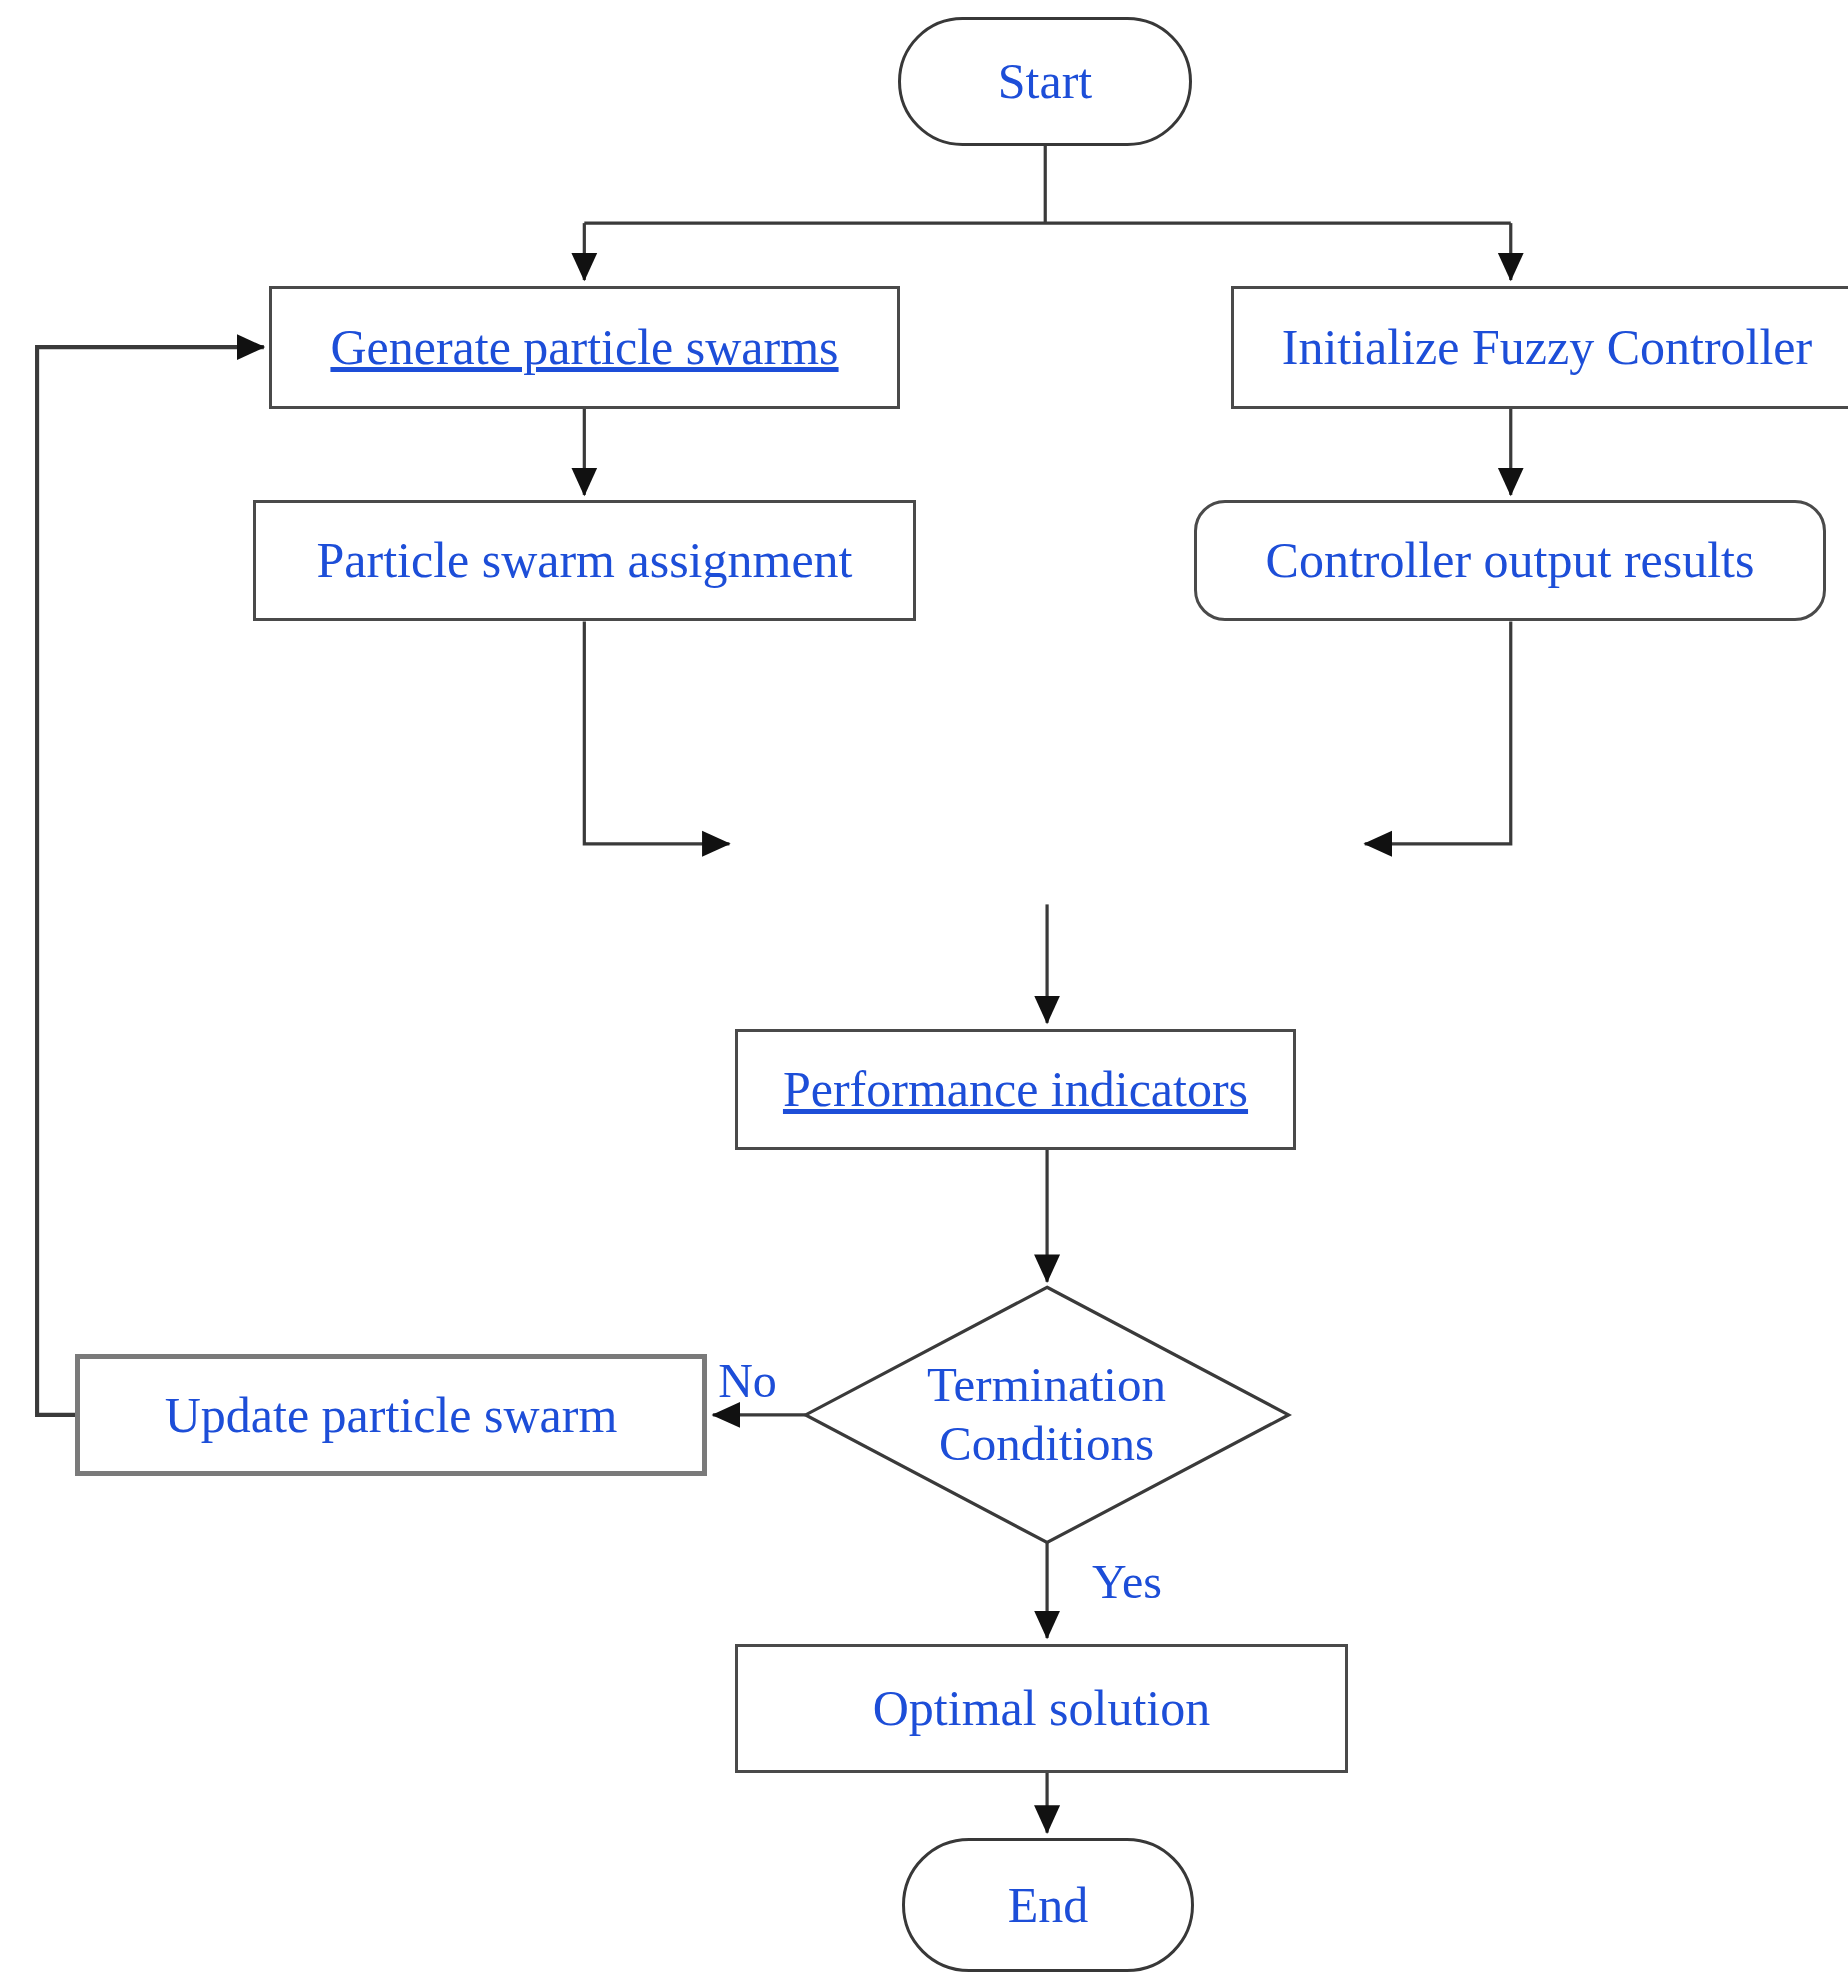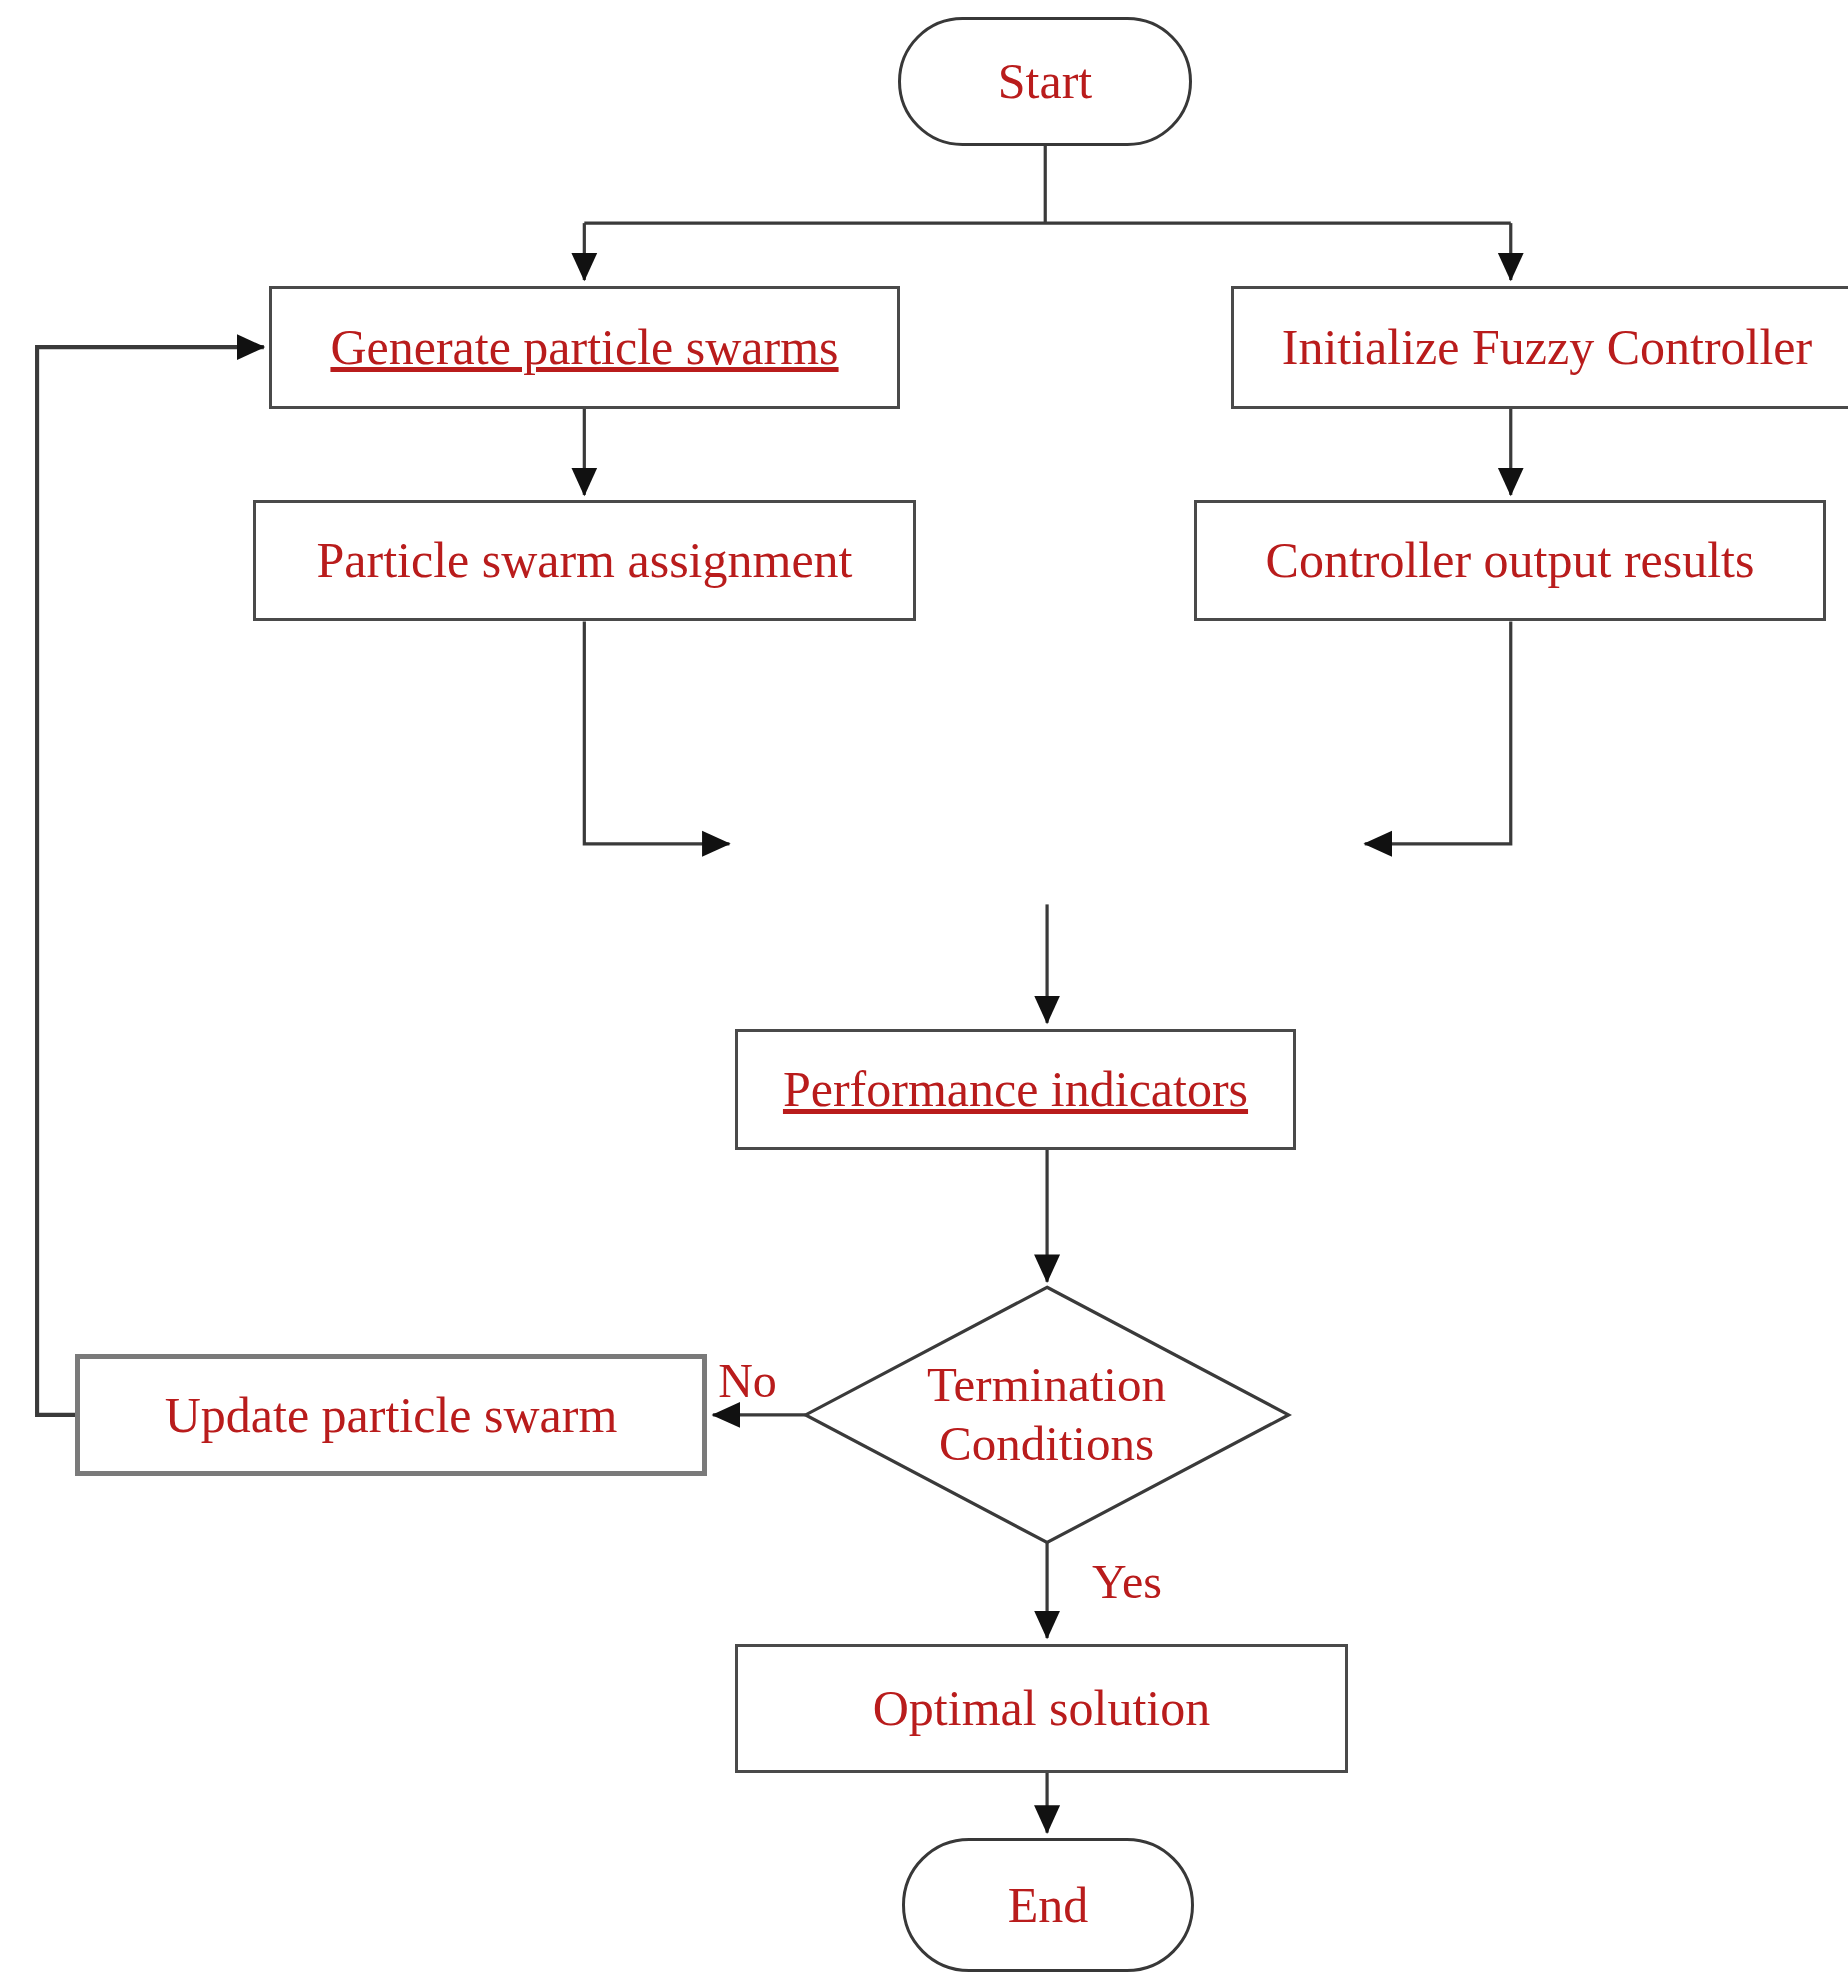--- a/index.html
+++ b/index.html
@@ -1,21 +1,21 @@
 <!DOCTYPE html>
 <html style="font-size:14.7px"><head>
 <meta charset="utf-8">
 <style>
   html,body{margin:0;padding:0;background:#ffffff;}
   .canvas{
     position:relative;
     width:1849px;height:1986px;
     background:#ffffff;
     font-family:"Liberation Serif","DejaVu Serif",serif;
-    color:#b91c1c;
+    color:#1d4ed8;
     overflow:hidden;
   }
   svg.edges{position:absolute;left:0;top:0;width:1849px;height:1986px;}
   .node{
     position:absolute;
     display:flex;align-items:center;justify-content:center;
     background:#ffffff;
     border:3.7px solid #4a4a4a;
     box-sizing:border-box;
     font-size:50px;
@@ -34,21 +34,21 @@
     position:absolute;
     font-size:48px;
     text-align:center;
     background:transparent;
   }
   
   #n-start   {left:898px;  top:16.5px;   width:294px; height:129px;}
   #n-gen     {left:269px;  top:286px;  width:631px; height:123px;text-decoration:underline;}
   #n-init    {left:1194px; top:286px;  width:632px; height:123px;margin-left:37px;}
   #n-assign  {left:253px;  top:500px;  width:663px; height:121px;}
-  #n-out     {left:1194px; top:500px;  width:632px; height:121px;}
+  #n-out     {left:1194px; top:500px;  width:632px; height:121px;border-radius:31px;}
   #n-pid     {left:735px;  top:783px;  width:624px; height:121px;}
   #n-perf    {left:735px;  top:1029px; width:561px; height:121px;text-decoration:underline;}
   #n-update  {left:75px;   top:1354px; width:632px; height:122px; border-width:5.5px; border-color:#7a7a7a;}
   #n-optimal {left:735px;  top:1644px; width:613px; height:129px;}
   #n-end     {left:902px;  top:1838px; width:292px; height:134px;}
   #lbl-termination{left:863px; top:1333px; width:367px; height:163px;}
   #lbl-no  {left:683px;  top:1353px; width:129px;}
   #lbl-yes {left:1058px; top:1554px; width:138px;}
 </style>
 </head>

